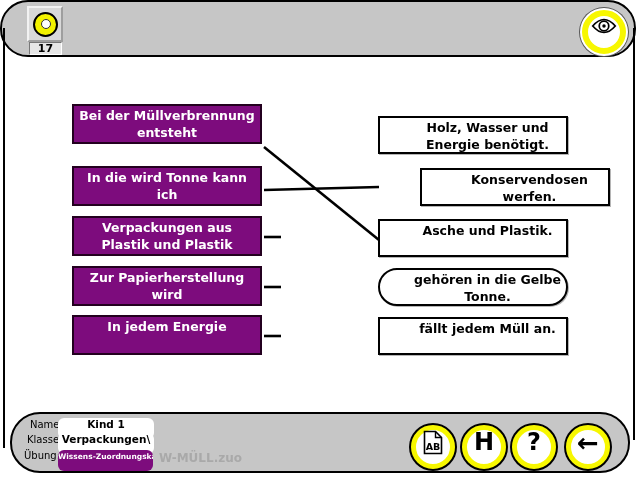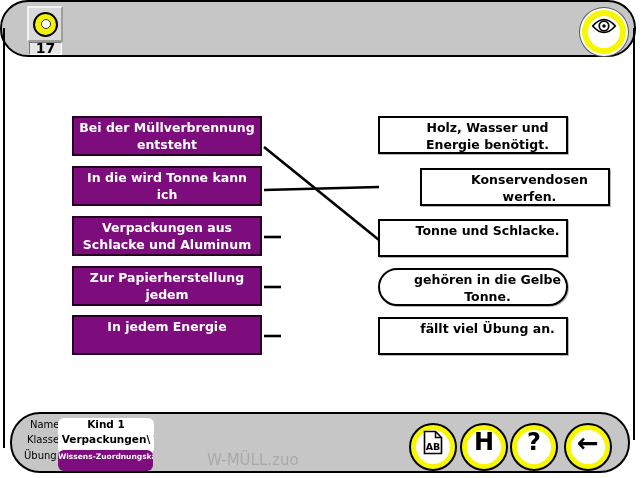--- a/index.html
+++ b/index.html
@@ -31,21 +31,21 @@
     width:25px;height:25px;border-radius:50%;background:#f3f300;
     border:2px solid #000;position:relative;box-sizing:border-box;
   }
   .disc .hole{
     position:absolute;left:6px;top:5px;width:8px;height:8px;border-radius:50%;
     background:#fff;border:1px solid #333;
   }
   .card-counter{
     position:absolute;left:29px;top:42px;width:33px;height:13px;
     background:#e6e6e6;border:1px solid;border-color:#777 #fff #fff #777;
-    box-sizing:border-box;font-size:14px;font-weight:bold;color:#000;
+    box-sizing:border-box;font-size:11px;font-weight:bold;color:#000;
     text-align:center;line-height:11px;
   }
   
   .round-btn{
     position:absolute;width:34px;height:34px;border-radius:50%;
     background:#fff;border:5px solid #f7f700;box-shadow:0 0 0 2px #000;
     display:flex;align-items:flex-start;justify-content:center;cursor:pointer;
   }
   #eye-btn{left:582px;top:10px;border-width:6px;width:32px;height:32px;box-shadow:0 0 0 2px #fff,0 0 0 3px #555;}
   .glyph{font-weight:bold;font-size:24px;color:#000;line-height:1;}
@@ -57,37 +57,37 @@
     white-space:pre-line;line-height:17px;padding-top:1px;cursor:pointer;
   }
   .card.left{
     background:#7d0c7d;color:#fff;border:2px solid #23001f;
     left:72px;height:40px;
   }
   .card.right{
     background:#fff;color:#000;border:2px solid #000;
     left:378px;height:38px;box-shadow:1px 1px 0 #b5b5b5;padding-left:29px;
   }
-  #L0{top:116px;} #L1{top:166px;} #L2{top:216px;} #L3{top:266px;} #L4{top:315px;}
+  #L0{top:104px;} #L1{top:166px;} #L2{top:216px;} #L3{top:266px;} #L4{top:315px;}
   #R0{top:116px;} #R1{top:168px;margin-left:42px;} #R2{top:219px;} #R3{top:268px;border-radius:19px;} #R4{top:317px;}
   #lines{position:absolute;left:0;top:0;width:640px;height:478px;pointer-events:none;}
   
   .f-label{position:absolute;font-size:10px;color:#000;}
   .f-box{
     position:absolute;left:58px;width:96px;height:21px;background:#fff;
     font-size:10.5px;font-weight:bold;text-align:center;line-height:13px;
     box-sizing:border-box;overflow:hidden;white-space:nowrap;border-radius:6px;
   }
   #uebung-badge{
     background:#7d0c7d;color:#fff;font-size:7.5px;font-weight:bold;
     width:95px;line-height:13px;
   }
   #uebung-file{
-    position:absolute;left:159px;top:451px;font-size:15px;font-weight:normal;
-    color:#a9a9a9;white-space:nowrap;margin-left:48px;
+    position:absolute;left:159px;top:451px;font-size:12px;font-weight:bold;
+    color:#a9a9a9;white-space:nowrap;
   }
 </style>
 </head>
 <body>
 
 <div class="top-bar"></div>
 <div class="frame-line" id="frame-left"></div>
 <div class="frame-line" id="frame-right"></div>
 
 <div class="card-btn">
@@ -103,32 +103,32 @@
     <circle cx="15" cy="11" r="5.5" fill="none" stroke="#000" stroke-width="2"></circle>
     <circle cx="15" cy="11" r="2" fill="#000"></circle>
   </svg>
 </div>
 
 <div class="card left" id="L0">Bei der Müllverbrennung
 entsteht</div>
 <div class="card left" id="L1">In die wird Tonne kann
 ich</div>
 <div class="card left" id="L2">Verpackungen aus
-Schlacke und Aluminum</div>
+Plastik und Plastik</div>
 <div class="card left" id="L3">Zur Papierherstellung
-jedem</div>
+wird</div>
 <div class="card left" id="L4">In jedem Energie</div>
 
 <div class="card right" id="R0">Holz, Wasser und
 Energie benötigt.</div>
 <div class="card right" id="R1">Konservendosen werfen.</div>
-<div class="card right" id="R2">Tonne und Schlacke.</div>
+<div class="card right" id="R2">Asche und Plastik.</div>
 <div class="card right" id="R3">gehören in die Gelbe
 Tonne.</div>
-<div class="card right" id="R4">fällt viel Übung an.</div>
+<div class="card right" id="R4">fällt jedem Müll an.</div>
 
 <svg id="lines">
     <line x1="264" y1="147" x2="379" y2="240" stroke="#000" stroke-width="2.6"></line>
     <line x1="264" y1="190" x2="379" y2="187" stroke="#000" stroke-width="2.6"></line>
     <line x1="264" y1="237" x2="281" y2="237" stroke="#000" stroke-width="2.6"></line>
     <line x1="264" y1="287" x2="281" y2="287" stroke="#000" stroke-width="2.6"></line>
     <line x1="264" y1="336" x2="281" y2="336" stroke="#000" stroke-width="2.6"></line>
   </svg>
 
 <div class="bottom-bar"></div>

